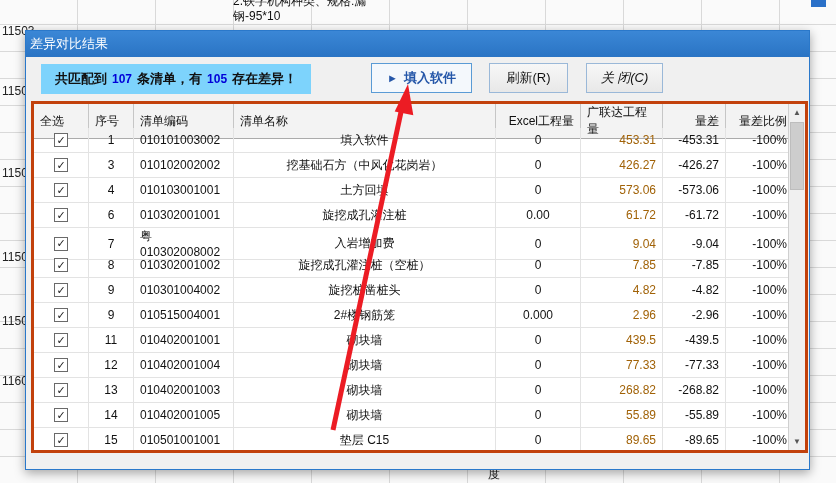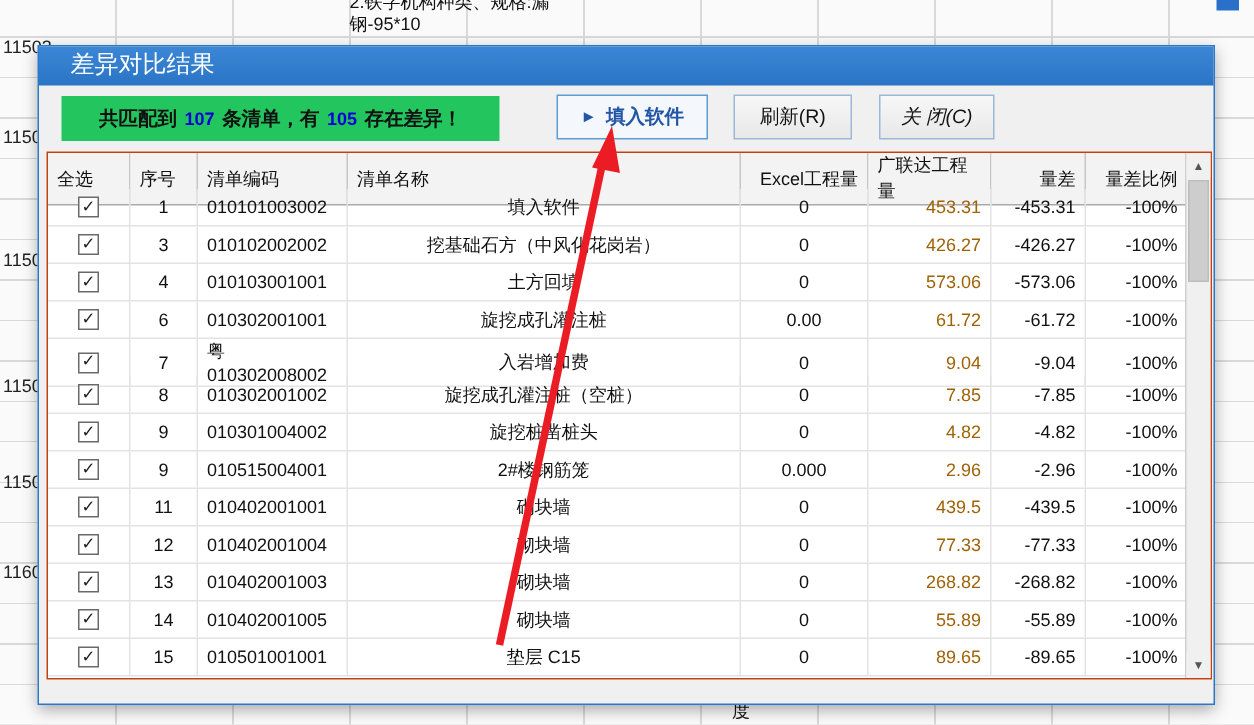--- a/index.html
+++ b/index.html
@@ -16,40 +16,40 @@
   
   .bg-left-cell { position:absolute; left:2px; font-size:12px; color:#222; white-space:nowrap; }
   .bg-top-note { position:absolute; left:233px; top:-6px; font-size:12px; color:#111; line-height:15px; white-space:nowrap; }
   .bg-bottom-text { position:absolute; left:488px; top:466px; font-size:12px; color:#111; }
   .bg-sel-marker { position:absolute; left:811px; top:0; width:15px; height:7px; background:#2a70c8; }
 
   
   .dialog { position:absolute; left:25px; top:30px; width:785px; height:440px;
     background:#f0f0f0; border:1px solid #2a78ca; box-shadow:0 3px 10px rgba(0,0,0,.35); }
   .titlebar { height:26px; background:linear-gradient(#3b87d6,#2a74c4); color:#fff;
-    font-size:16px; line-height:26px; padding-left:21px; }
+    font-size:13px; line-height:26px; padding-left:4px; }
 
   .toolbar { position:relative; height:44px; }
-  .summary { position:absolute; left:15px; top:7px; height:30px; background:#22c55e;
-    padding:0 25px; font-size:13px; font-weight:bold; color:#111;
+  .summary { position:absolute; left:15px; top:7px; height:30px; background:#7dd3fc;
+    padding:0 14px; font-size:13px; font-weight:bold; color:#111;
     display:flex; align-items:center; white-space:nowrap; }
   .summary .num { color:#0000d8; font-size:12px; padding:0 5px; }
 
   .btn { position:absolute; top:6px; height:30px; font-size:13px; color:#111;
     background:linear-gradient(#f7f7f7,#e8e8e8); border:1px solid #9ab8d8;
     display:flex; align-items:center; justify-content:center; cursor:pointer; }
   .btn-fill { left:345px; width:101px; border:1px solid #5a9bd5; background:#f4f8fc;
     color:#2456a8; font-weight:bold; }
   .btn-fill .tri { color:#2456a8; font-size:11px; margin-right:6px; }
   .btn-refresh { left:463px; width:79px; }
   .btn-close { left:560px; width:77px;font-style:italic; }
 
   
   .table-wrap { position:absolute; left:5px; top:70px; width:777px; height:352px;
-    background:#fff; border:1px solid #c2410c; overflow:hidden; }
+    background:#fff; border:3px solid #c2410c; overflow:hidden; }
   .grid-area { position:absolute; left:0; top:0; right:17px; bottom:0; overflow:hidden; }
   .thead, .trow { display:grid; grid-template-columns:55px 45px 100px 262px 85px 82px 63px 68px; }
   .thead { height:24px; }
   .th { background:#f3f3f3; border-right:1px solid #c6c6c6; border-bottom:1px solid #ababab;
     font-size:12px; color:#111; display:flex; align-items:center; padding:0 6px; }
   .trow { height:25px; background:#fff; }
   .td { border-right:1px solid #e3e3e3; border-bottom:1px solid #e3e3e3;
     font-size:12px; color:#111; display:flex; align-items:center; padding:0 6px; }
   .al-c { justify-content:center; }
   .al-r { justify-content:flex-end; }

